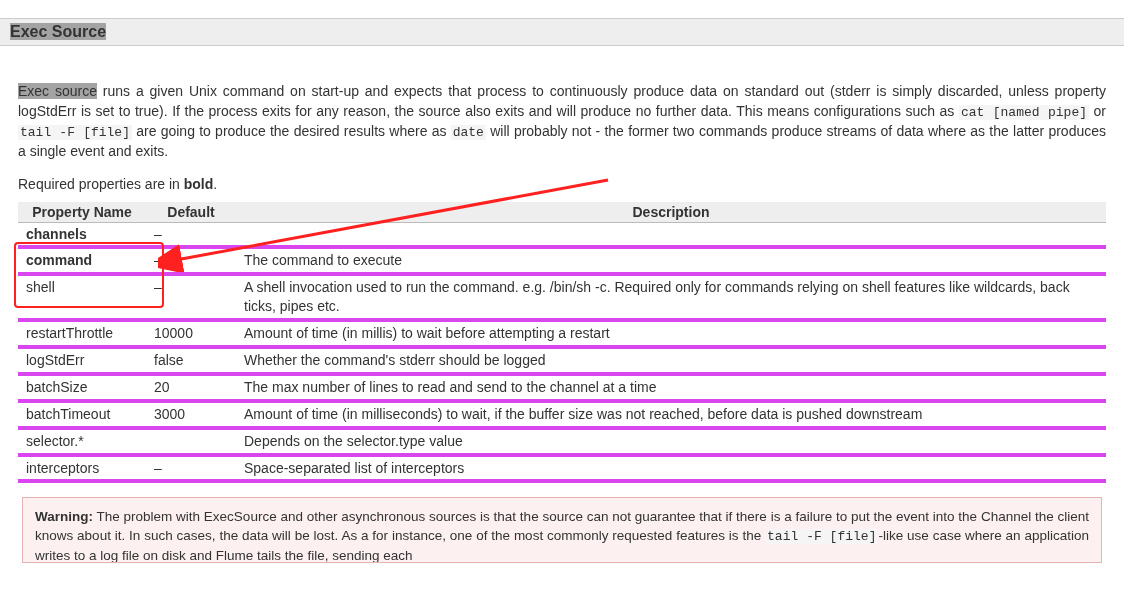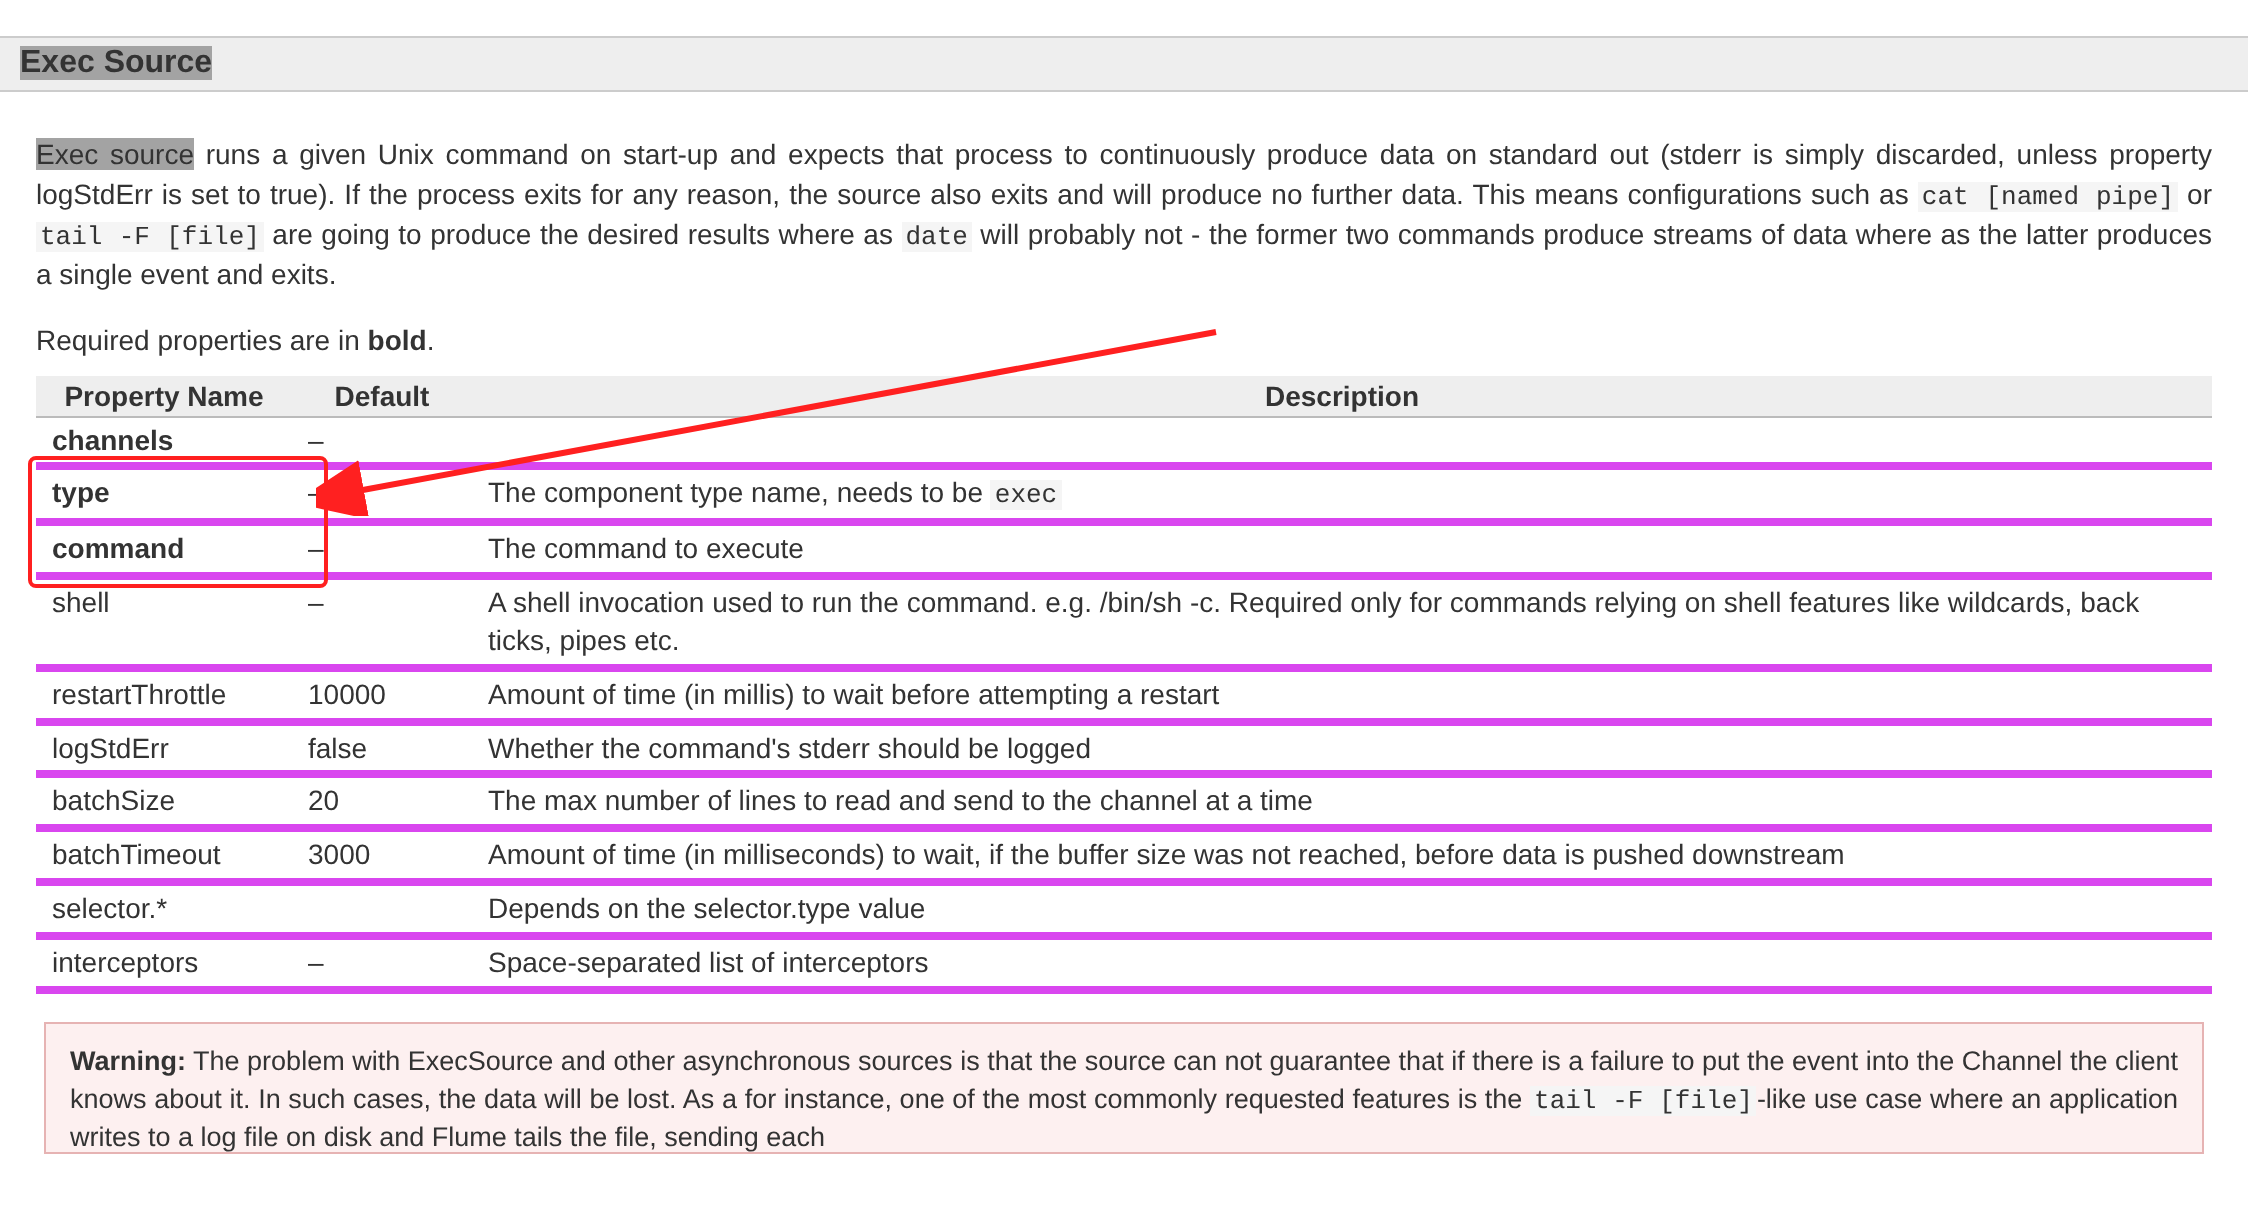--- a/index.html
+++ b/index.html
@@ -19,21 +19,21 @@
 }
 .header-bar h2 {
   font-size: 16px;
   font-weight: bold;
   display: inline-block;
 }
 .hl { background: #a3a3a3; }
 .content {
   padding: 12px 18px;
 }
-.intro { line-height: 1.4; text-align: justify; margin: 10px 0 14px 0; }
+.intro { line-height: 1.4; text-align: justify; margin: 24px 0 14px 0; }
 .code-inline {
   font-family: "Courier New", monospace;
   font-size: 13px;
   background: #f5f5f5;
   padding: 0 2px;
 }
 .req-note { margin: 8px 0 10px 0; }
 .req-note b { font-weight: bold; }
 
 .tbl-wrap { position: relative; }
@@ -111,25 +111,20 @@
           <th>Description</th>
         </tr>
       </thead>
       <tbody id="tbody">
           <tr>
             <td class="pname bold">channels</td>
             <td>–</td>
             <td></td>
           </tr>
           <tr>
-            <td class="pname bold">type</td>
-            <td>–</td>
-            <td><span>The component type name, needs to be </span><span class="code-inline">exec</span></td>
-          </tr>
-          <tr>
             <td class="pname bold">command</td>
             <td>–</td>
             <td>The command to execute</td>
           </tr>
           <tr>
             <td class="pname">shell</td>
             <td>–</td>
             <td>A shell invocation used to run the command. e.g. /bin/sh -c. Required only for commands relying on shell features like wildcards, back ticks, pipes etc.</td>
           </tr>
           <tr>

